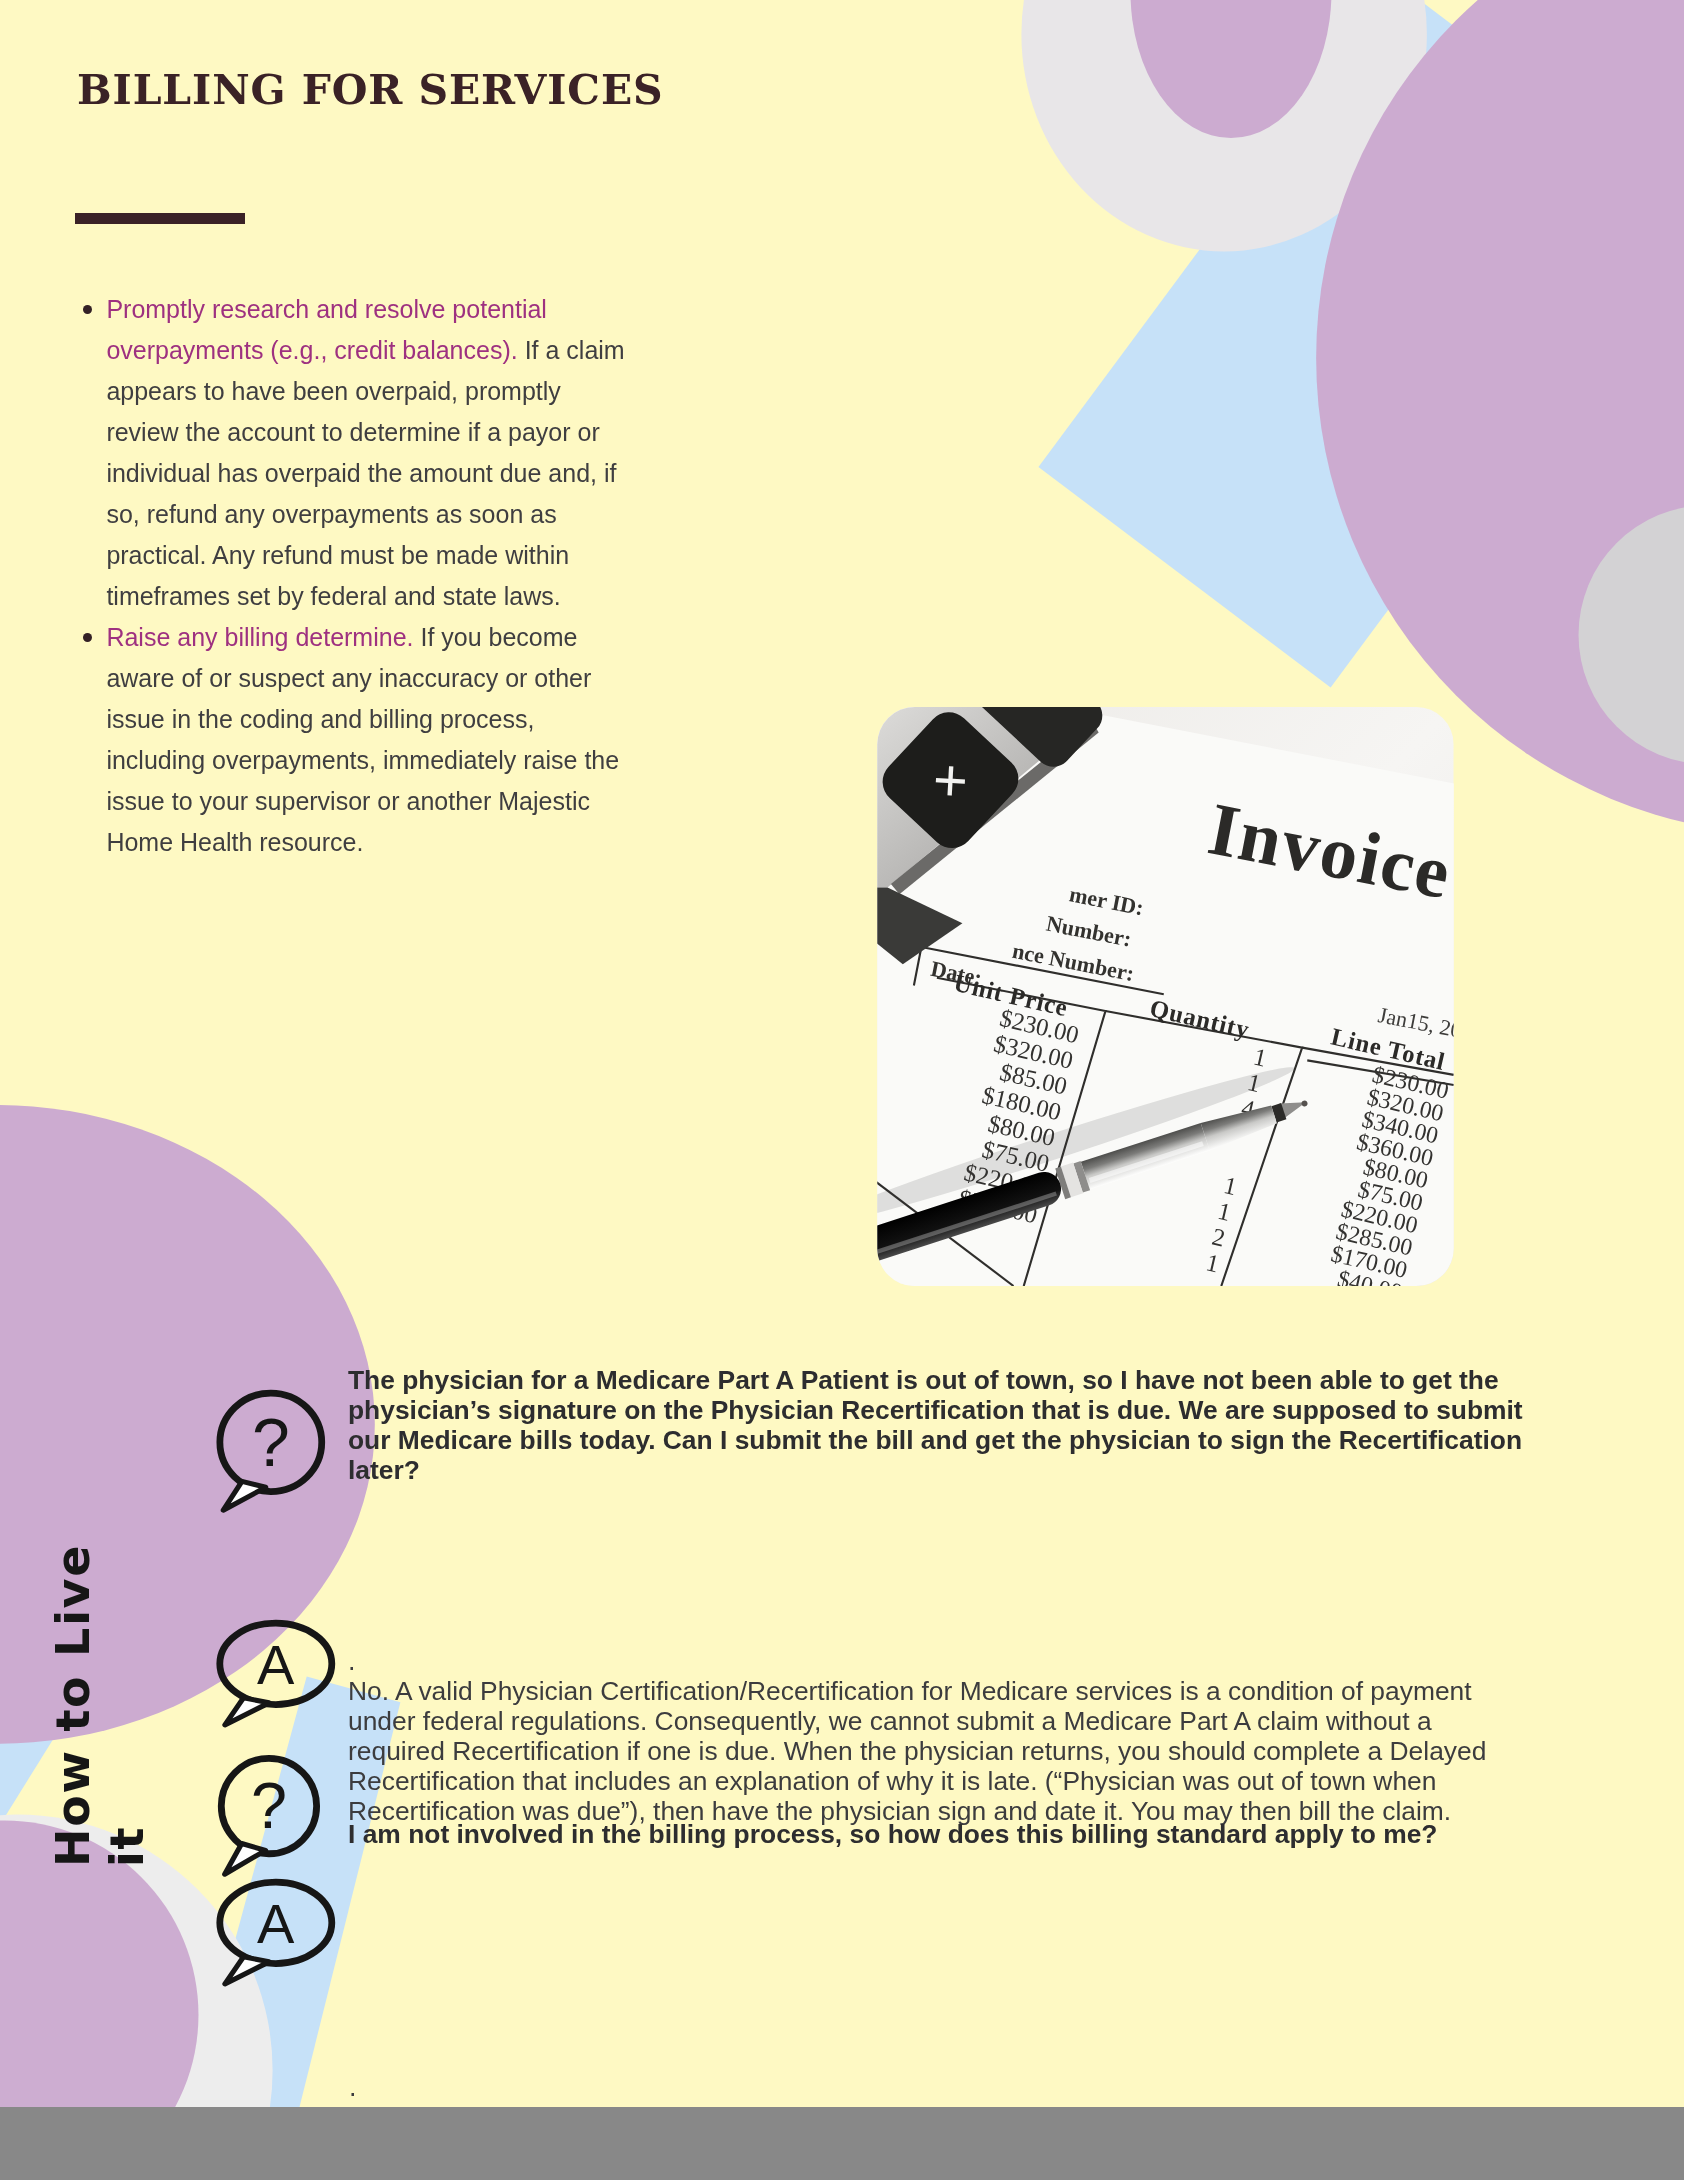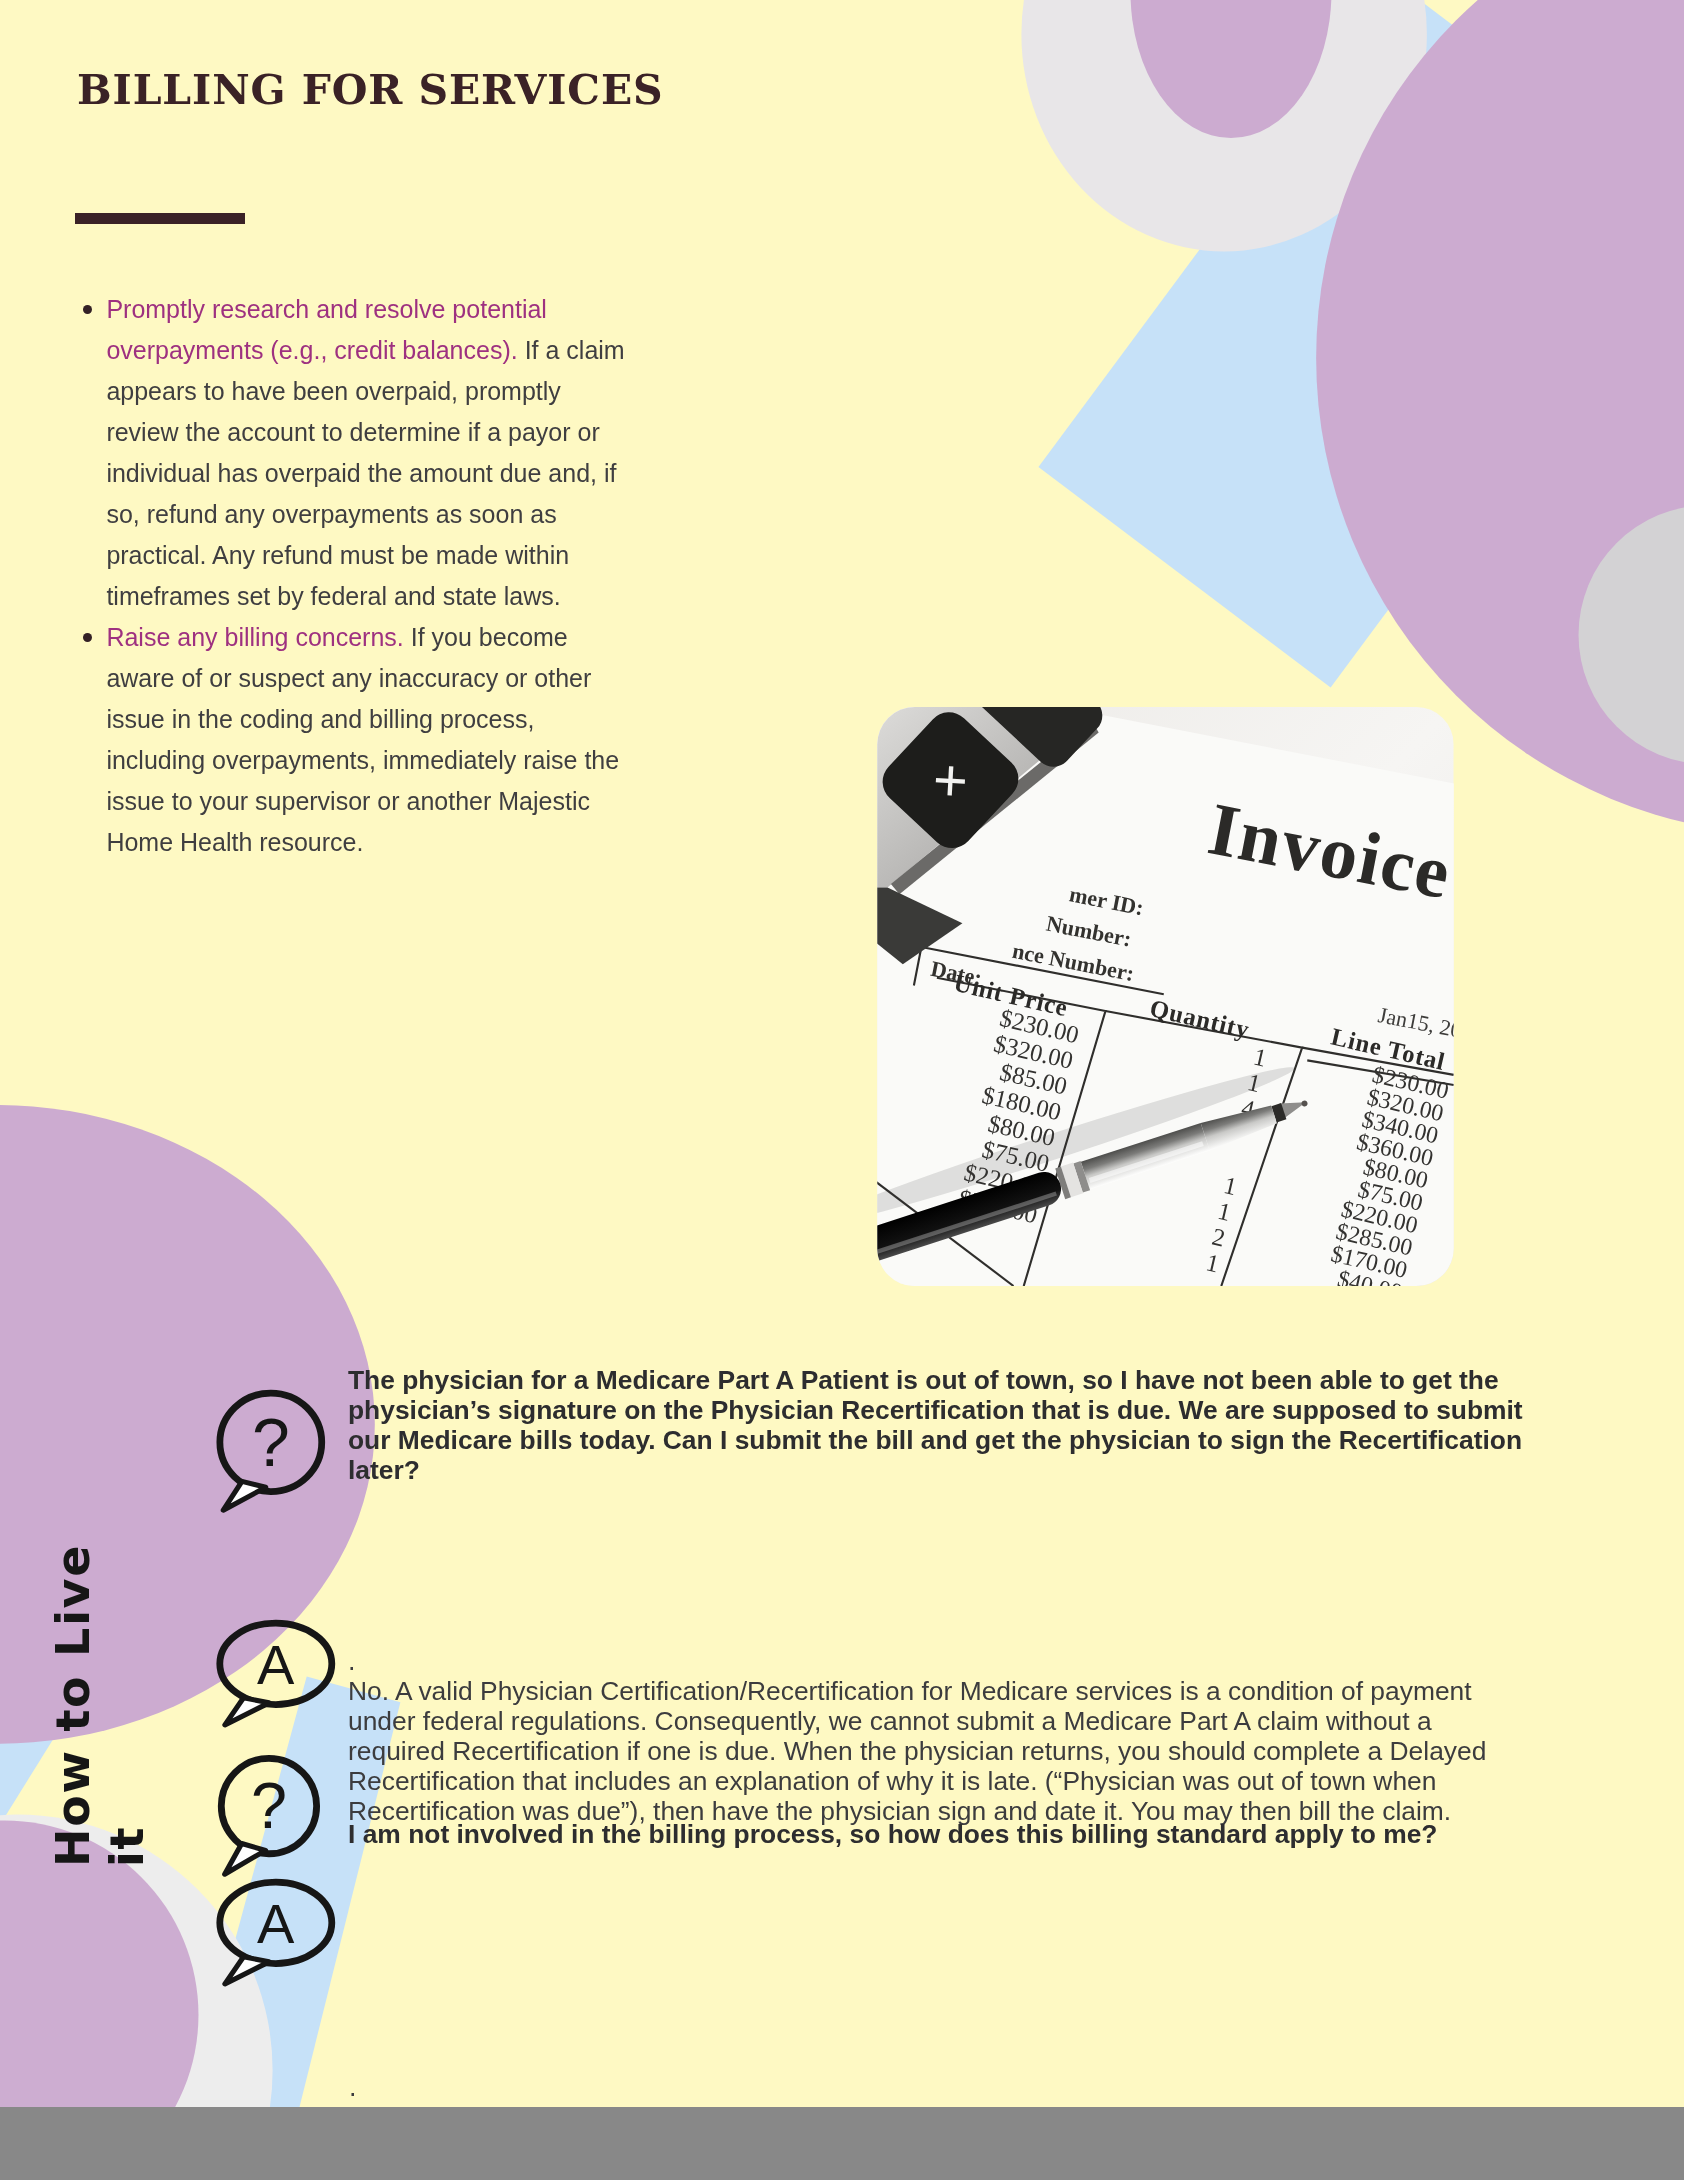--- a/index.html
+++ b/index.html
@@ -110,21 +110,21 @@
 
   <ul class="bullets">
     <li><span class="lead">Promptly research and resolve potential
 overpayments (e.g., credit balances).</span><span> If a claim
 appears to have been overpaid, promptly
 review the account to determine if a payor or
 individual has overpaid the amount due and, if
 so, refund any overpayments as soon as
 practical. Any refund must be made within
 timeframes set by federal and state laws.</span></li>
-    <li><span class="lead">Raise any billing concerns.</span><span> If you become
+    <li><span class="lead">Raise any billing determine.</span><span> If you become
 aware of or suspect any inaccuracy or other
 issue in the coding and billing process,
 including overpayments, immediately raise the
 issue to your supervisor or another Majestic
 Home Health resource.</span></li>
   </ul>
 
   <div class="photo">
     <svg viewBox="0 0 677 680" width="577" height="579">
       <defs>

